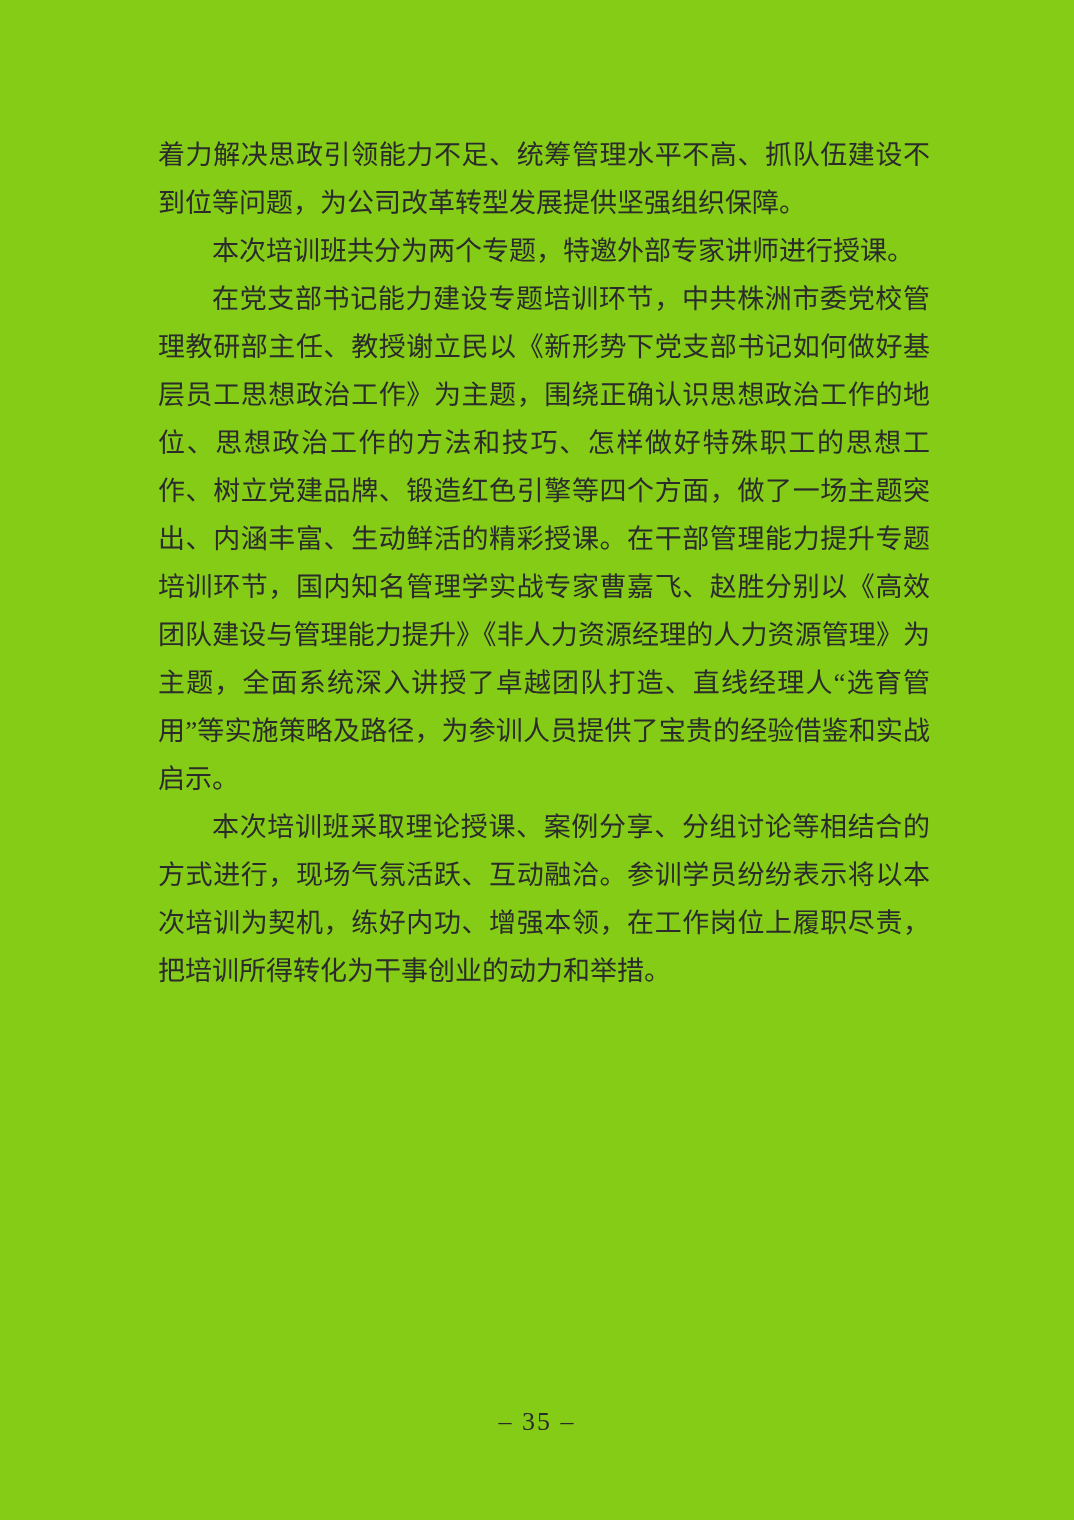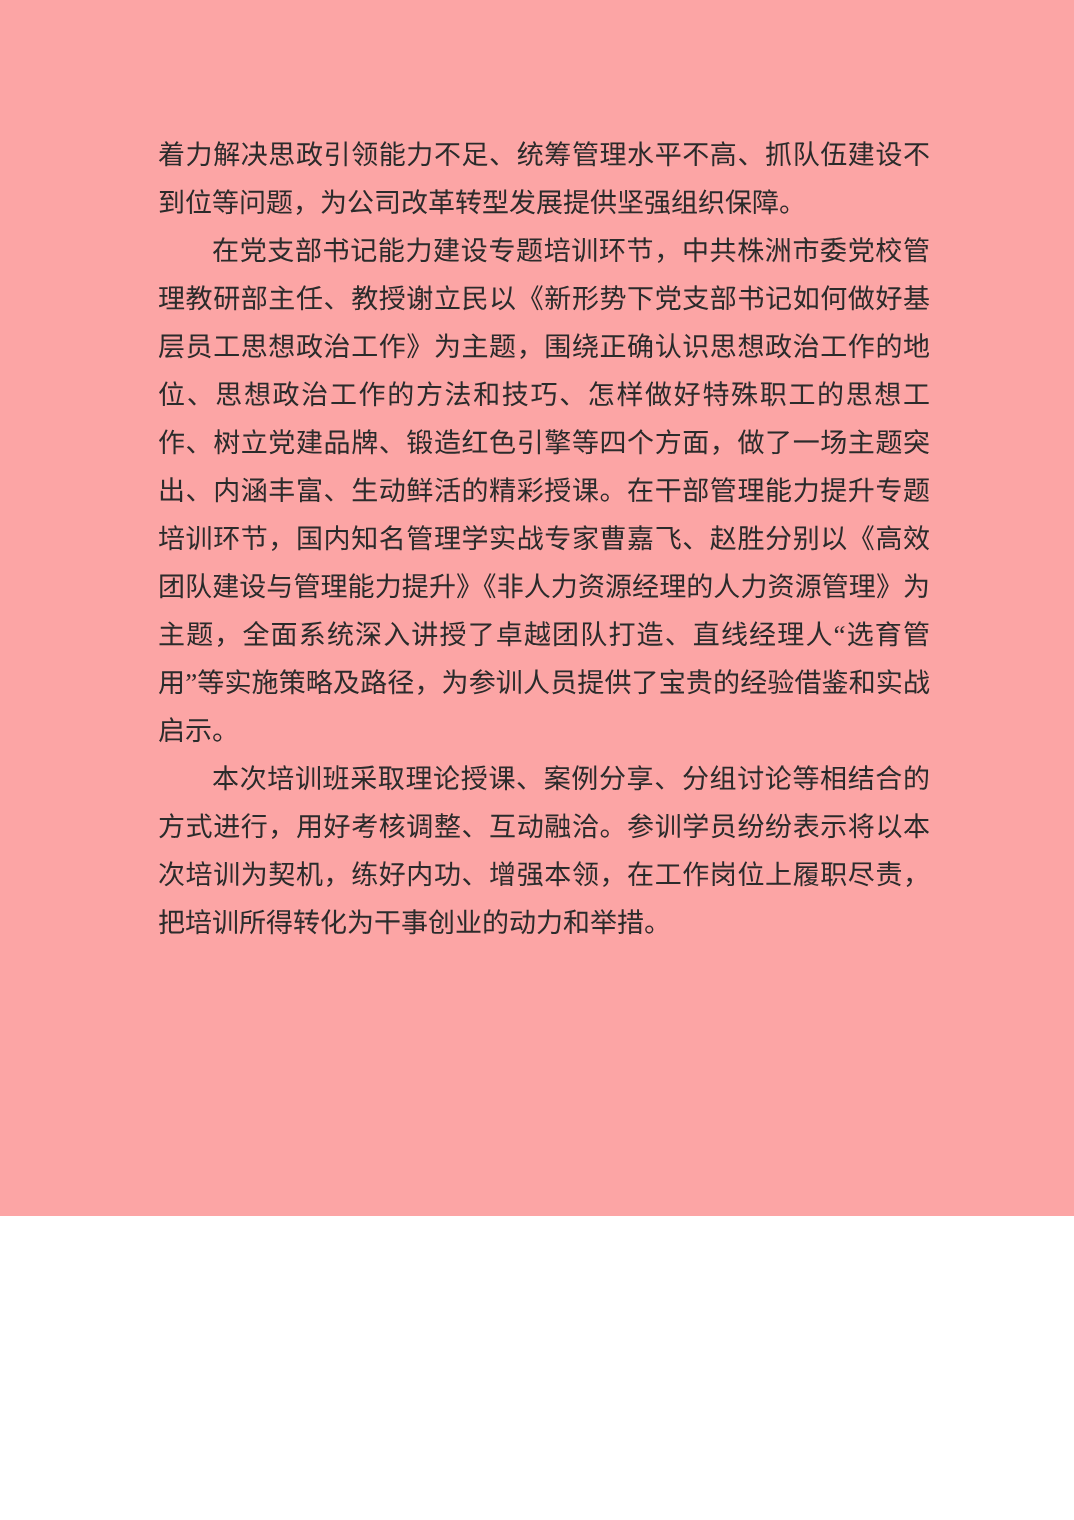--- a/index.html
+++ b/index.html
@@ -4,22 +4,22 @@
 <title>Document Page</title>
 <style>
   html, body {
     margin: 0;
     padding: 0;
     background: #ffffff;
   }
   .page {
     position: relative;
     width: 1074px;
-    height: 1216px;
-    background: #fca5a5;
+    height: 1520px;
+    background: #84cc16;
     font-family: "Liberation Serif", serif;
     color: #2b2b2b;
     overflow: hidden;
   }
   .text-block {
     position: absolute;
     left: 158px;
     top: 131px;
     width: 772px;
   }
@@ -47,16 +47,18 @@
     color: #2b2b2b;
     letter-spacing: 2px;
   }
 </style>
 </head>
 <body>
 
 <div class="page">
   <div class="text-block">
     <p class="para no-indent">着力解决思政引领能力不足、统筹管理水平不高、抓队伍建设不到位等问题，为公司改革转型发展提供坚强组织保障。</p>
+    <p class="para">本次培训班共分为两个专题，特邀外部专家讲师进行授课。</p>
     <p class="para">在党支部书记能力建设专题培训环节，中共株洲市委党校管理教研部主任、教授谢立民以《新形势下党支部书记如何做好基层员工思想政治工作》为主题，围绕正确认识思想政治工作的地位、思想政治工作的方法和技巧、怎样做好特殊职工的思想工作、树立党建品牌、锻造红色引擎等四个方面，做了一场主题突出、内涵丰富、生动鲜活的精彩授课。在干部管理能力提升专题培训环节，国内知名管理学实战专家曹嘉飞、赵胜分别以《高效团队建设与管理能力提升》《非人力资源经理的人力资源管理》为主题，全面系统深入讲授了卓越团队打造、直线经理人“选育管用”等实施策略及路径，为参训人员提供了宝贵的经验借鉴和实战启示。</p>
-    <p class="para">本次培训班采取理论授课、案例分享、分组讨论等相结合的方式进行，用好考核调整、互动融洽。参训学员纷纷表示将以本次培训为契机，练好内功、增强本领，在工作岗位上履职尽责，把培训所得转化为干事创业的动力和举措。</p>
+    <p class="para">本次培训班采取理论授课、案例分享、分组讨论等相结合的方式进行，现场气氛活跃、互动融洽。参训学员纷纷表示将以本次培训为契机，练好内功、增强本领，在工作岗位上履职尽责，把培训所得转化为干事创业的动力和举措。</p>
   </div>
+  <div class="page-footer">– 35 –</div>
 </div>
 
 </body></html>

